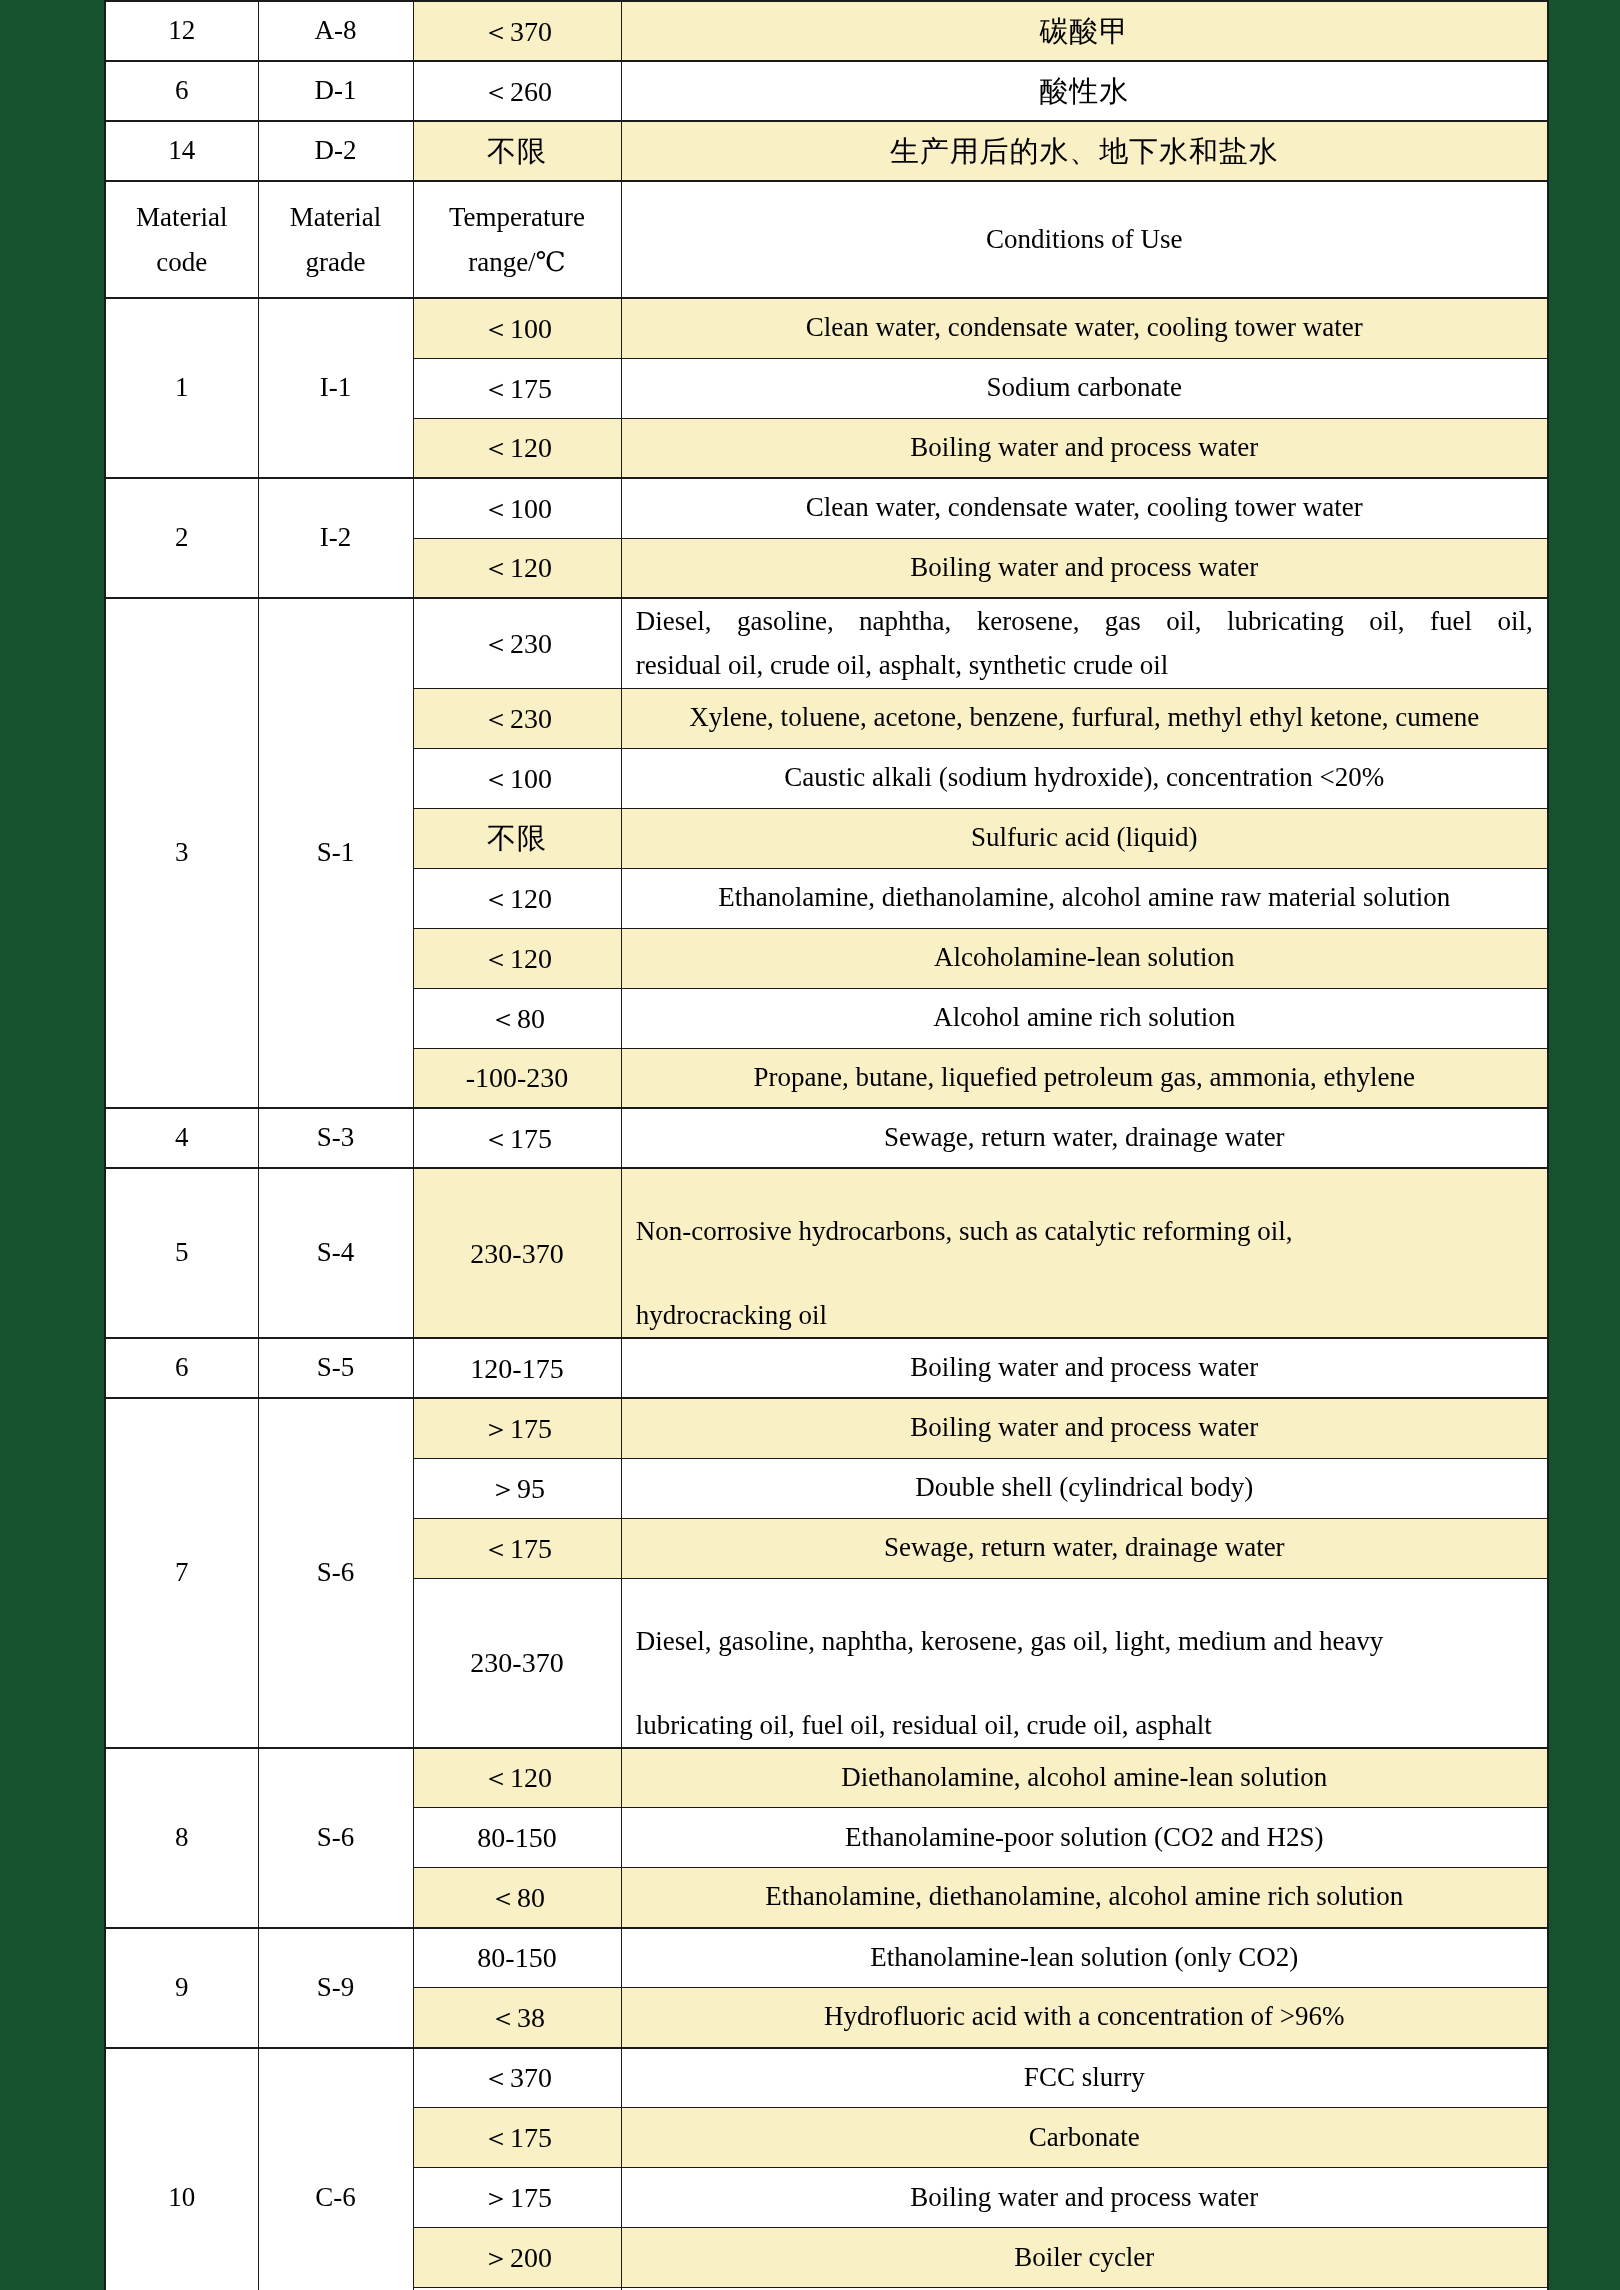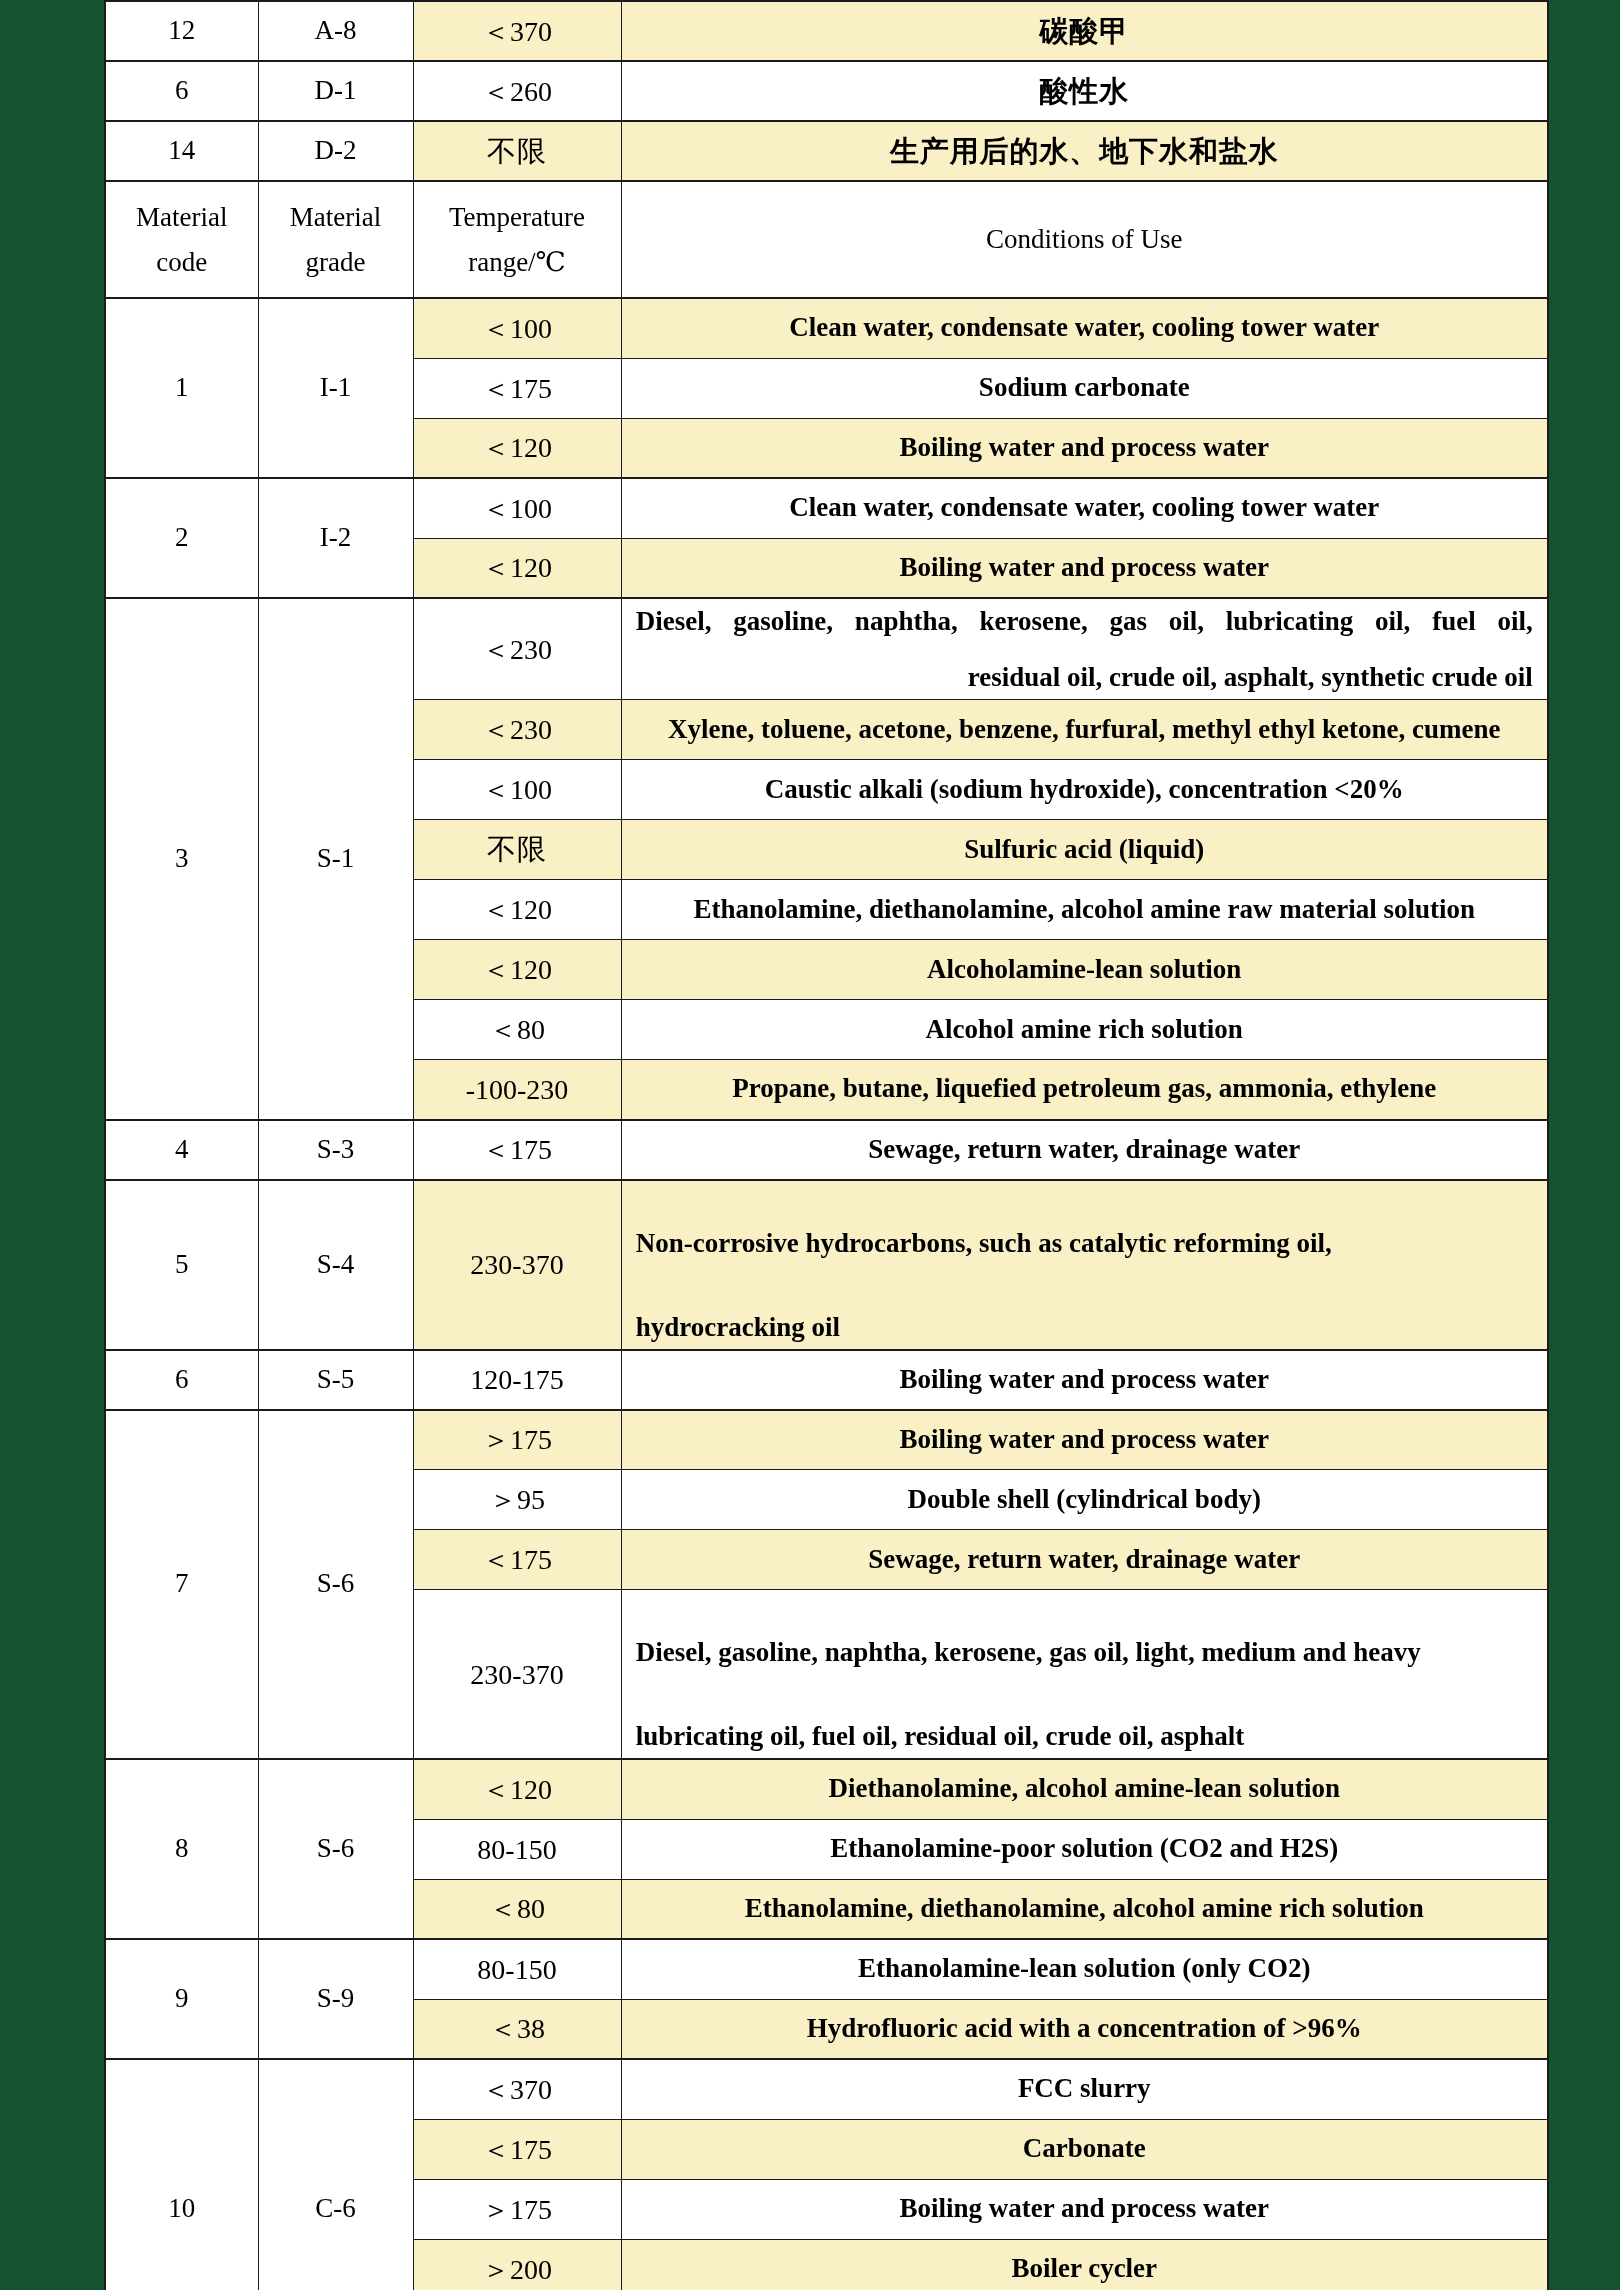--- a/index.html
+++ b/index.html
@@ -19,24 +19,24 @@
     font-size:27px;line-height:1.25;color:#000;
     padding:0 12.5px;overflow:hidden;background:#ffffff;
   }
   tr.gs td{border-top:2.7px solid #1b1b1b;}
   tr.rs{height:60px;}
   tr.rd{height:90px;}
   tr.rhd{height:117px;}
   td.hl{background:#faf0c6;}
   td.temp{font-size:28px;padding:0 9px;white-space:nowrap;}
   td.zh{font-size:29px;letter-spacing:0.9px;}
-  td.cond{padding:0 14.3px;font-weight:bold;}
+  td.cond{padding:0 14.3px;}
   .hline{display:block;line-height:45px;text-align:center;}
   .jl1{display:block;text-align:justify;text-align-last:justify;line-height:44px;}
-  .jl2{display:block;text-align:right;line-height:44px;margin-top:12px;}
+  .jl2{display:block;text-align:left;line-height:44px;}
   .cl{display:block;text-align:left;line-height:44px;margin-top:40px;}
 </style>
 </head>
 <body>
 
 <div class="page">
   <table class="mat">
     <colgroup>
       <col style="width:153px">
         <col style="width:155px">

